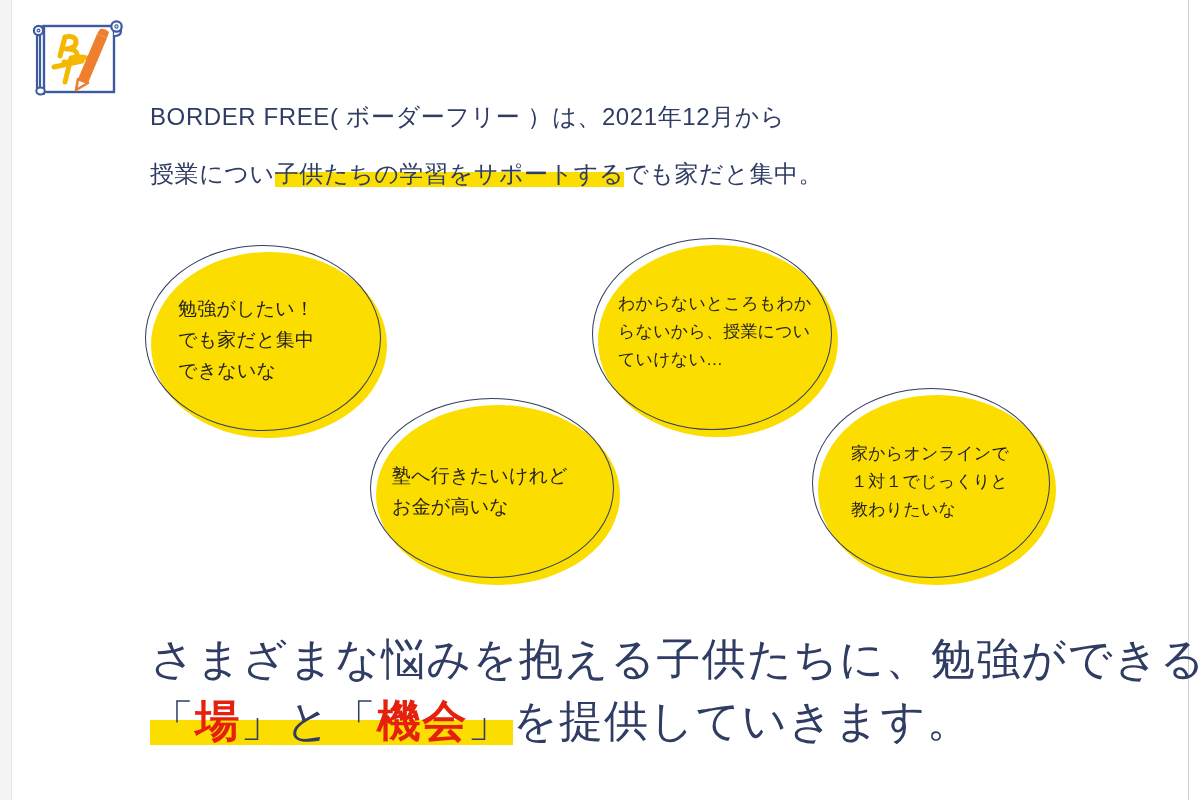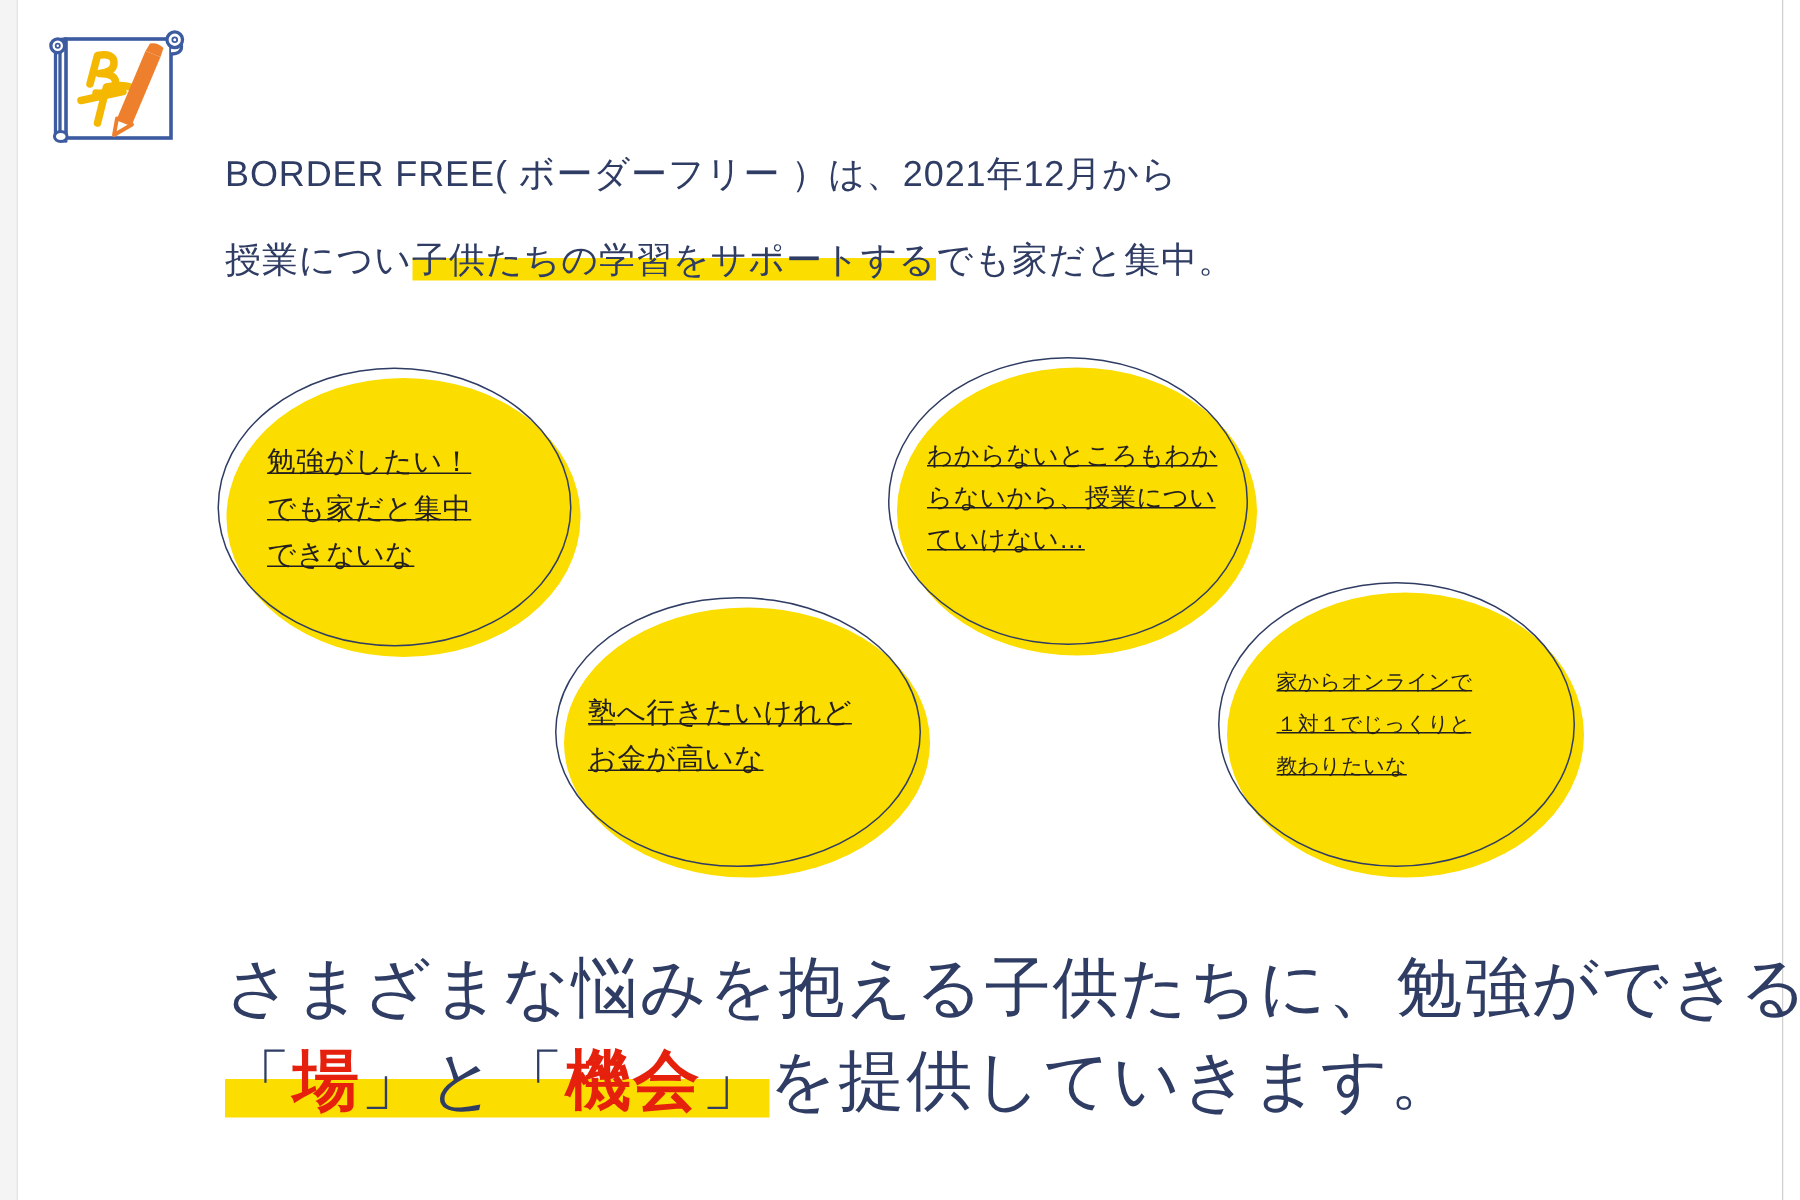--- a/index.html
+++ b/index.html
@@ -100,21 +100,20 @@
     background: #fbdd00;
     box-sizing: border-box;
   }
   .bubble .btext {
     position: absolute;
     color: #231f20;
     font-size: 19px;
     line-height: 31px;
     white-space: pre;
     letter-spacing: 0.2px;
-    text-decoration: underline;
   }
 
   
   #footer {
     position: absolute;
     left: 150px;
     top: 628px;
     width: 1000px;
     color: #2f3c63;
     font-size: 44px;
@@ -194,21 +193,21 @@
   <div class="bubble" style="left:370px; top:398px; width:244px; height:180px;">
     <div class="fill"></div>
     <div class="outline"></div>
     <div class="btext" style="left:22px; top:62px;">塾へ行きたいけれど
 お金が高いな</div>
   </div>
 
   <div class="bubble" style="left:812px; top:388px; width:238px; height:190px;">
     <div class="fill"></div>
     <div class="outline"></div>
-    <div class="btext" style="left:39px; top:52px; font-size:14px; line-height:28px;">家からオンラインで
+    <div class="btext" style="left:39px; top:52px; font-size:17px; line-height:28px;">家からオンラインで
 １対１でじっくりと
 教わりたいな</div>
   </div>
 
   <div id="footer">
     <span class="ln">さまざまな悩みを抱える子供たちに、勉強ができる</span>
     <span class="ln"><span class="hl-yellow-footer"><span>「</span><span class="kw-red">場</span><span>」</span><span>と</span><span>「</span><span class="kw-red">機会</span><span>」</span></span><span>を提供していきます。</span></span>
   </div>
 
 </div>

